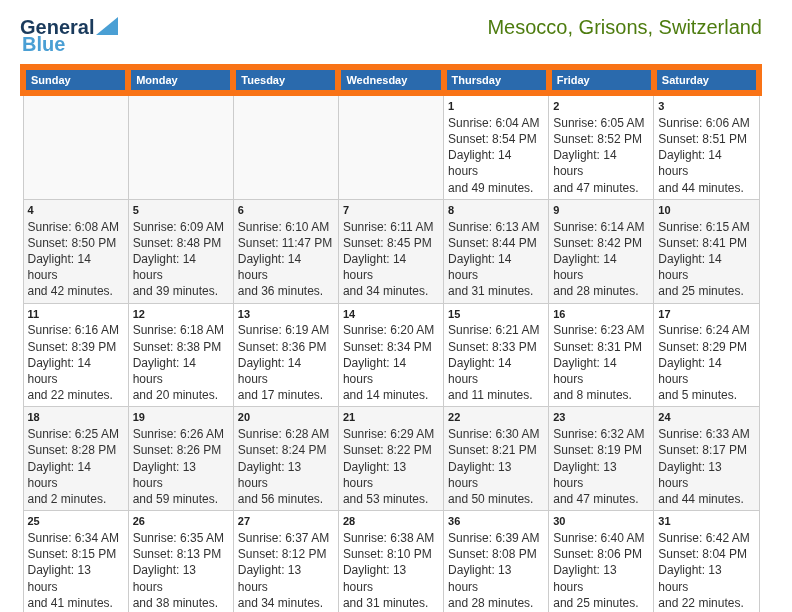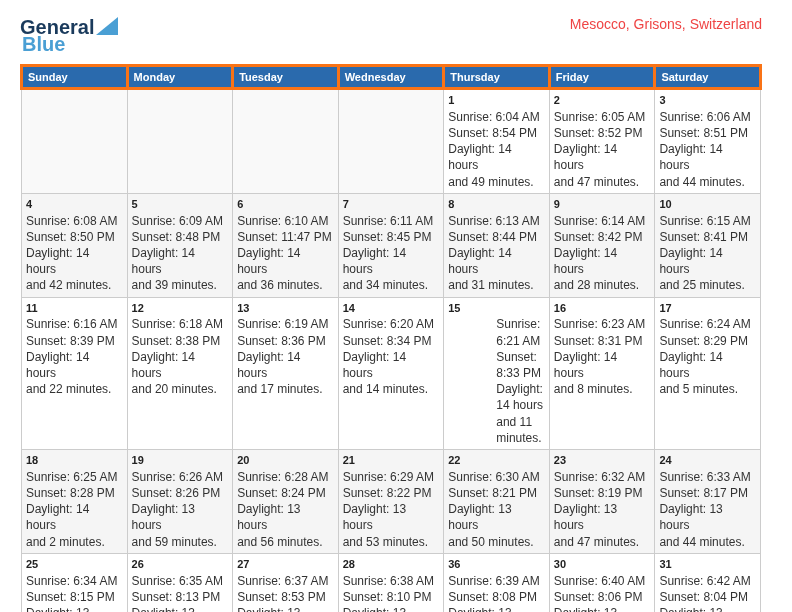--- a/index.html
+++ b/index.html
@@ -29,36 +29,36 @@
     .title-block {
       text-align: right;
     }
     .main-title {
       font-size: 32px;
       font-weight: bold;
       color: #222;
       line-height: 1.1;
     }
     .subtitle {
-      font-size: 14px;
-      color: #ef4444;
+      font-size: 20px;
+      color: #4d7c0f;
     }
     .calendar {
       width: 100%;
       border-collapse: collapse;
       font-size: 9.5px;
     }
     .calendar th {
       background: #2a6aad;
       color: #fff;
       text-align: left;
       padding: 4px 5px;
       font-size: 11px;
       font-weight: bold;
-      border: 3px solid #f97316;
+      border: 6px solid #f97316;
     }
     .calendar td {
       vertical-align: top;
       border: 1px solid #ccc;
       padding: 3px 4px;
       width: calc(100% / 7);
       height: 80px;
       background: #fff;
       font-size: 9px;
       color: #333;
@@ -217,21 +217,21 @@
           </td>
           <td>
             <span class="day-num">14</span>
             <div class="day-info" style="white-space: pre-line;">Sunrise: 6:20 AM
 Sunset: 8:34 PM
 Daylight: 14 hours
 and 14 minutes.</div>
           </td>
           <td>
             <span class="day-num">15</span>
-            <div class="day-info" style="white-space: pre-line; margin-left: 48px;">Sunrise: 6:21 AM
+            <div class="day-info" style="white-space: pre-line;">Sunrise: 6:21 AM
 Sunset: 8:33 PM
 Daylight: 14 hours
 and 11 minutes.</div>
           </td>
           <td>
             <span class="day-num">16</span>
             <div class="day-info" style="white-space: pre-line;">Sunrise: 6:23 AM
 Sunset: 8:31 PM
 Daylight: 14 hours
 and 8 minutes.</div>
@@ -306,21 +306,21 @@
           <td>
             <span class="day-num">26</span>
             <div class="day-info" style="white-space: pre-line;">Sunrise: 6:35 AM
 Sunset: 8:13 PM
 Daylight: 13 hours
 and 38 minutes.</div>
           </td>
           <td>
             <span class="day-num">27</span>
             <div class="day-info" style="white-space: pre-line;">Sunrise: 6:37 AM
-Sunset: 8:53 PM
+Sunset: 8:12 PM
 Daylight: 13 hours
 and 34 minutes.</div>
           </td>
           <td>
             <span class="day-num">28</span>
             <div class="day-info" style="white-space: pre-line;">Sunrise: 6:38 AM
 Sunset: 8:10 PM
 Daylight: 13 hours
 and 31 minutes.</div>
           </td>

